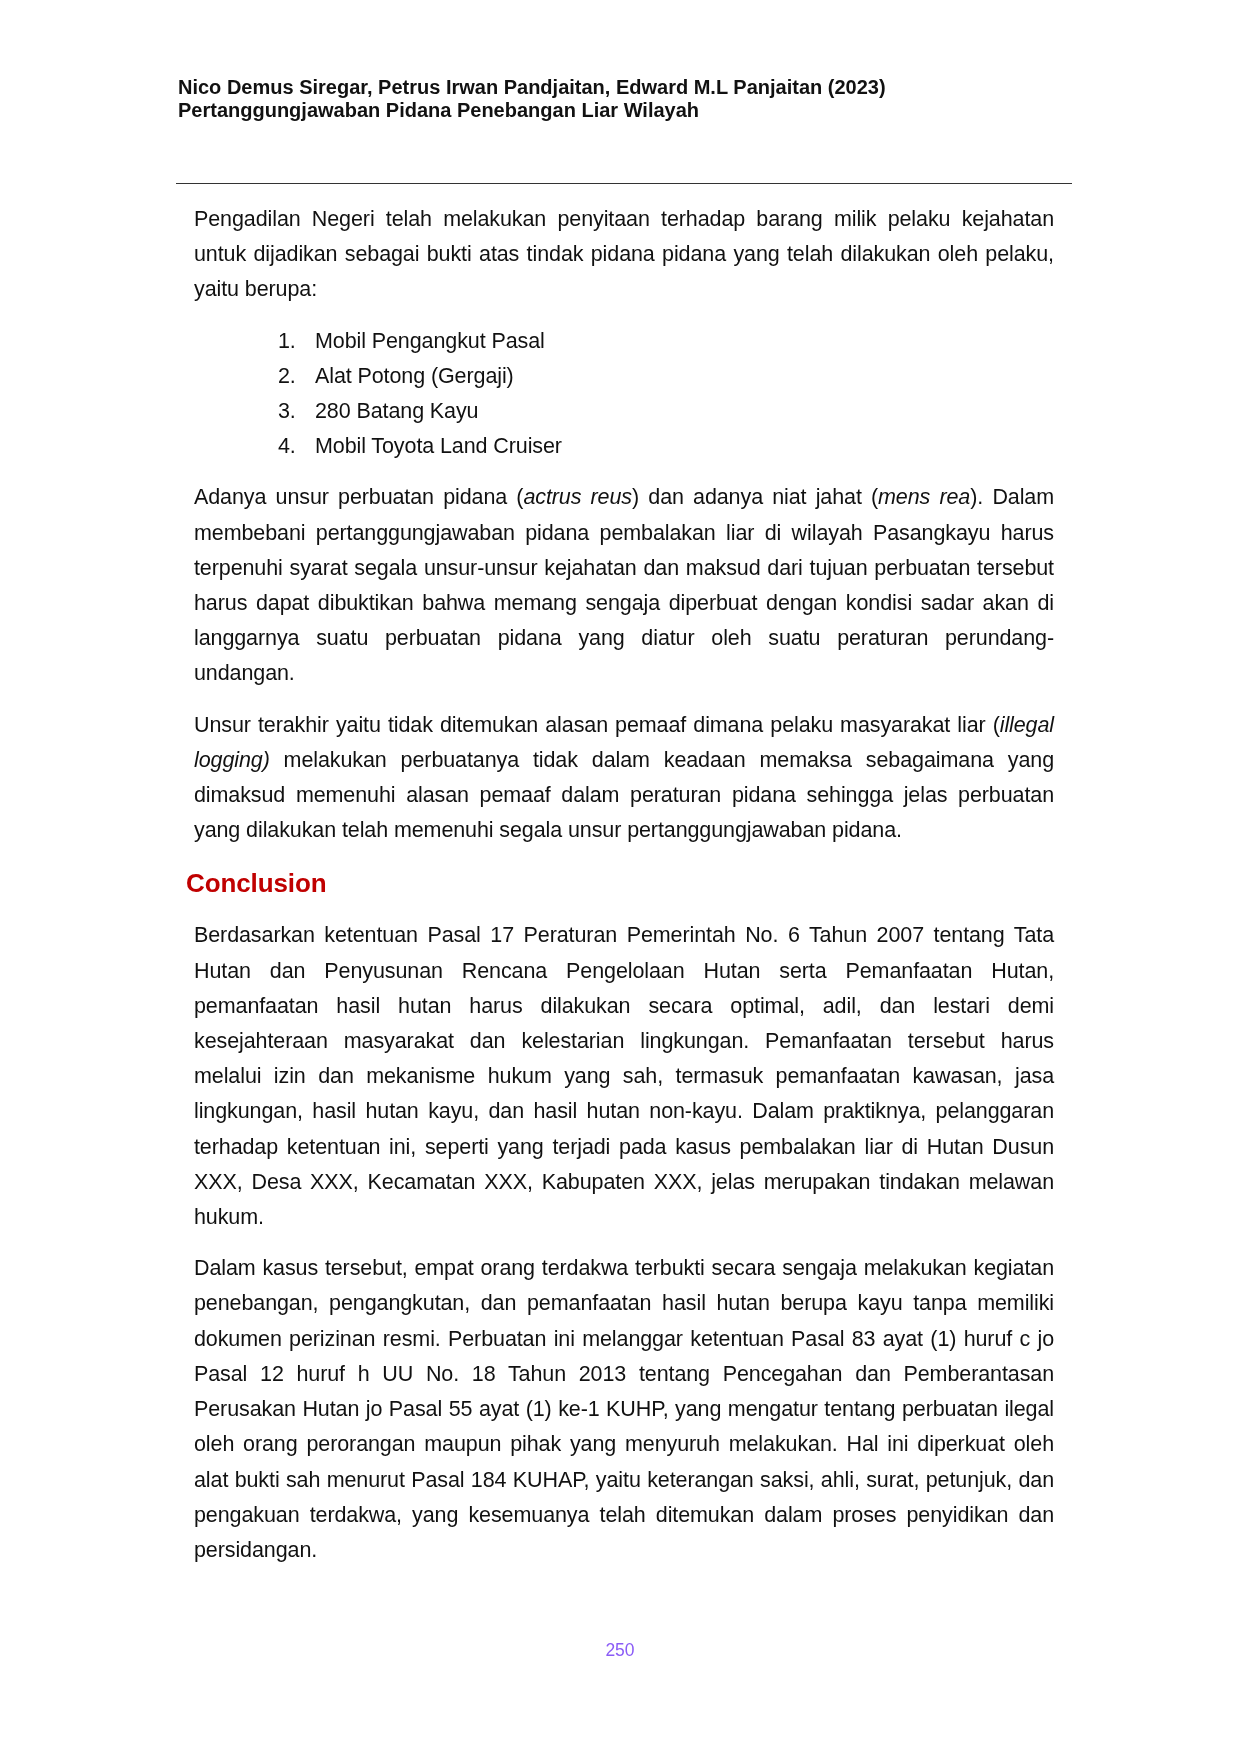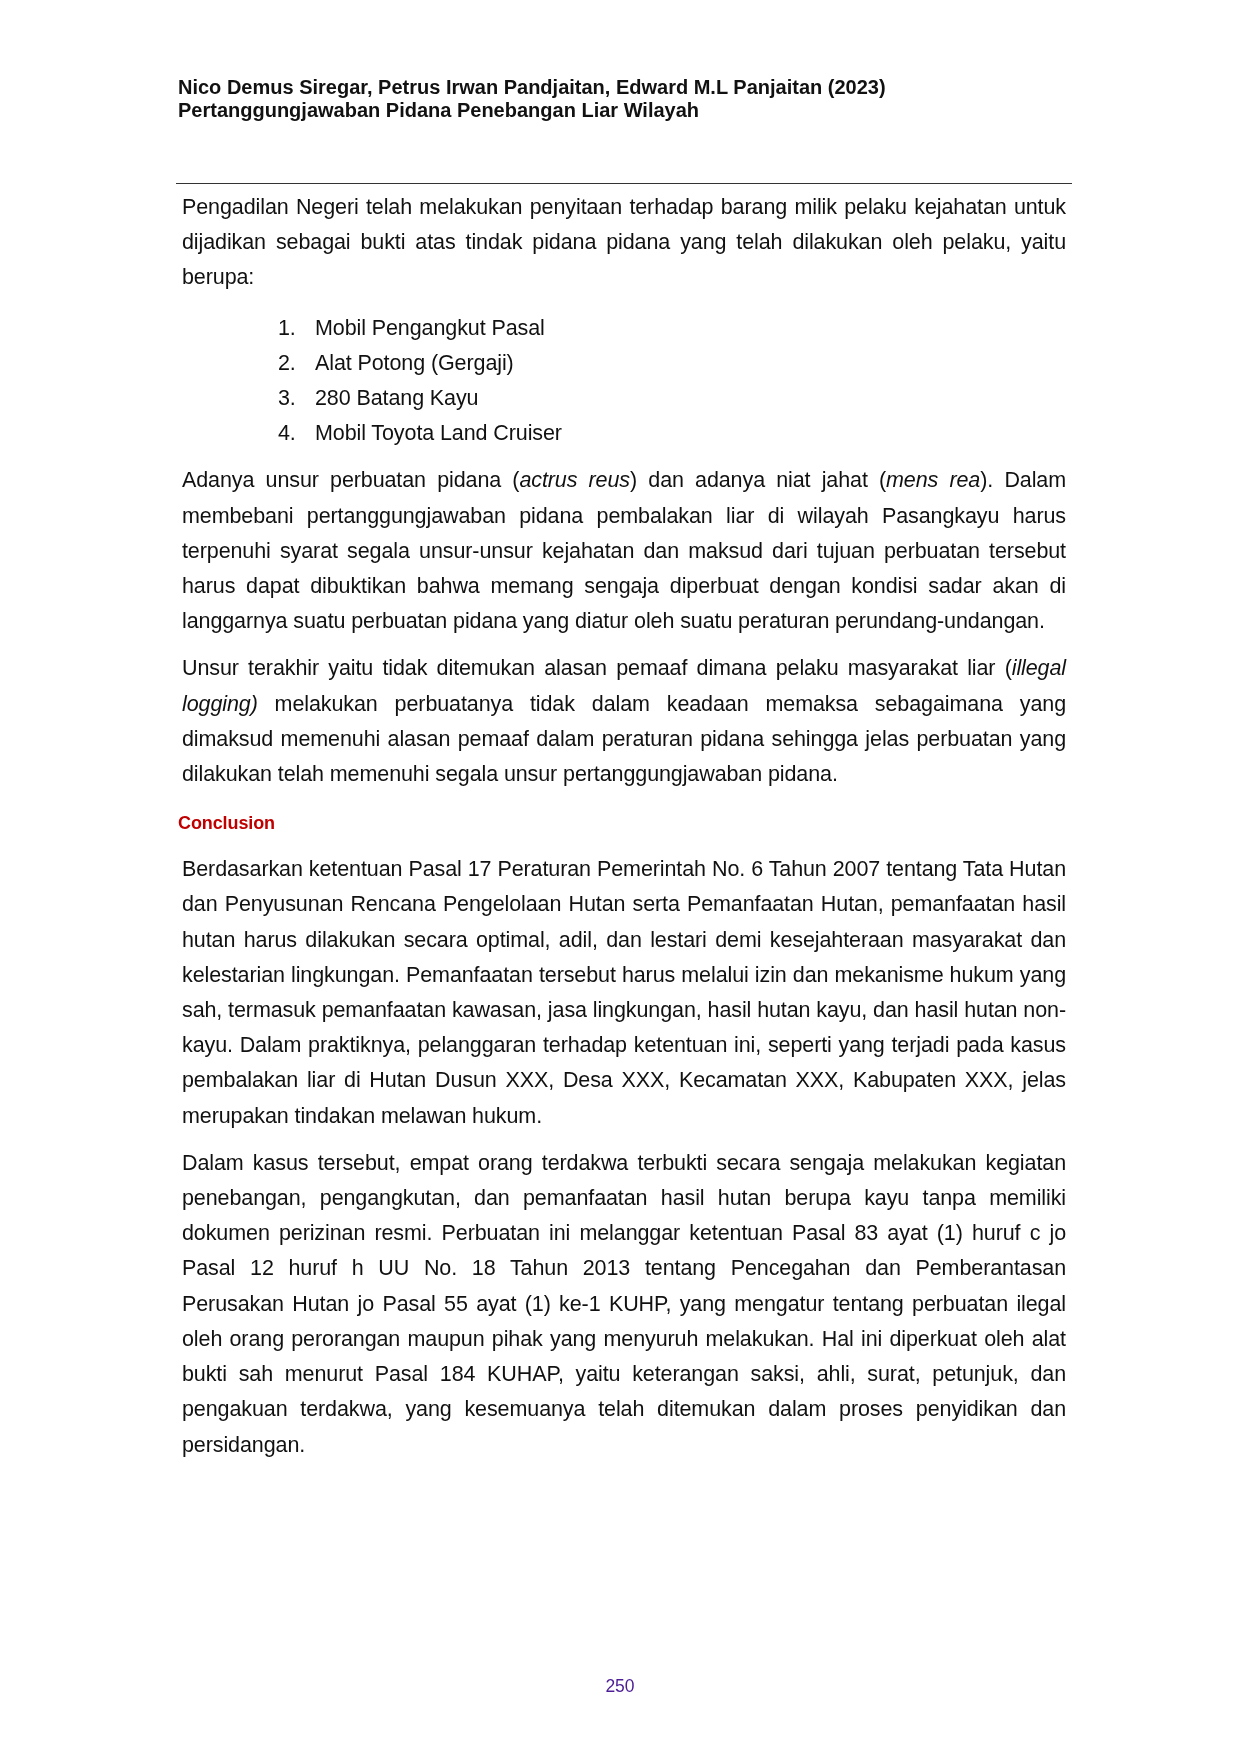--- a/index.html
+++ b/index.html
@@ -39,52 +39,52 @@
     .content {
       position: absolute;
       left: 178px;
       top: 186px;
       width: 892px;
       font-size: 21.5px;
       line-height: 35.2px;
       letter-spacing: -0.1px;
     }
     .para {
-      margin: 4px;
+      margin: 16px;
       text-align: justify;
     }
     .para + .para { margin-top: 12px; }
     .list {
       list-style: none;
       margin: 15px 0 12px 0;
       padding: 0 0 0 100px;
     }
     .list-item {
       display: flex;
       line-height: 35.2px;
     }
     .list-num {
       display: inline-block;
       width: 37px;
     }
     .section-title {
-      margin: 12px 0 10px 0;
-      font-size: 18px;
+      margin: 12px 0 10px 8px;
+      font-size: 26px;
       line-height: 38px;
       font-weight: bold;
       color: #c00000;
     }
     .page-number {
       position: absolute;
       left: 0;
       width: 1240px;
-      top: 1676px;
+      top: 1640px;
       text-align: center;
       font-size: 17.5px;
-      color: #4c1d95;
+      color: #8b5cf6;
     }
     em { font-style: italic; }
   </style>
 </head>
 <body>
 
 <div class="header">
   <span class="header-line">Nico Demus Siregar, Petrus Irwan Pandjaitan, Edward M.L Panjaitan (2023)</span>
   <span class="header-line">Pertanggungjawaban Pidana Penebangan Liar Wilayah</span>
 </div>

